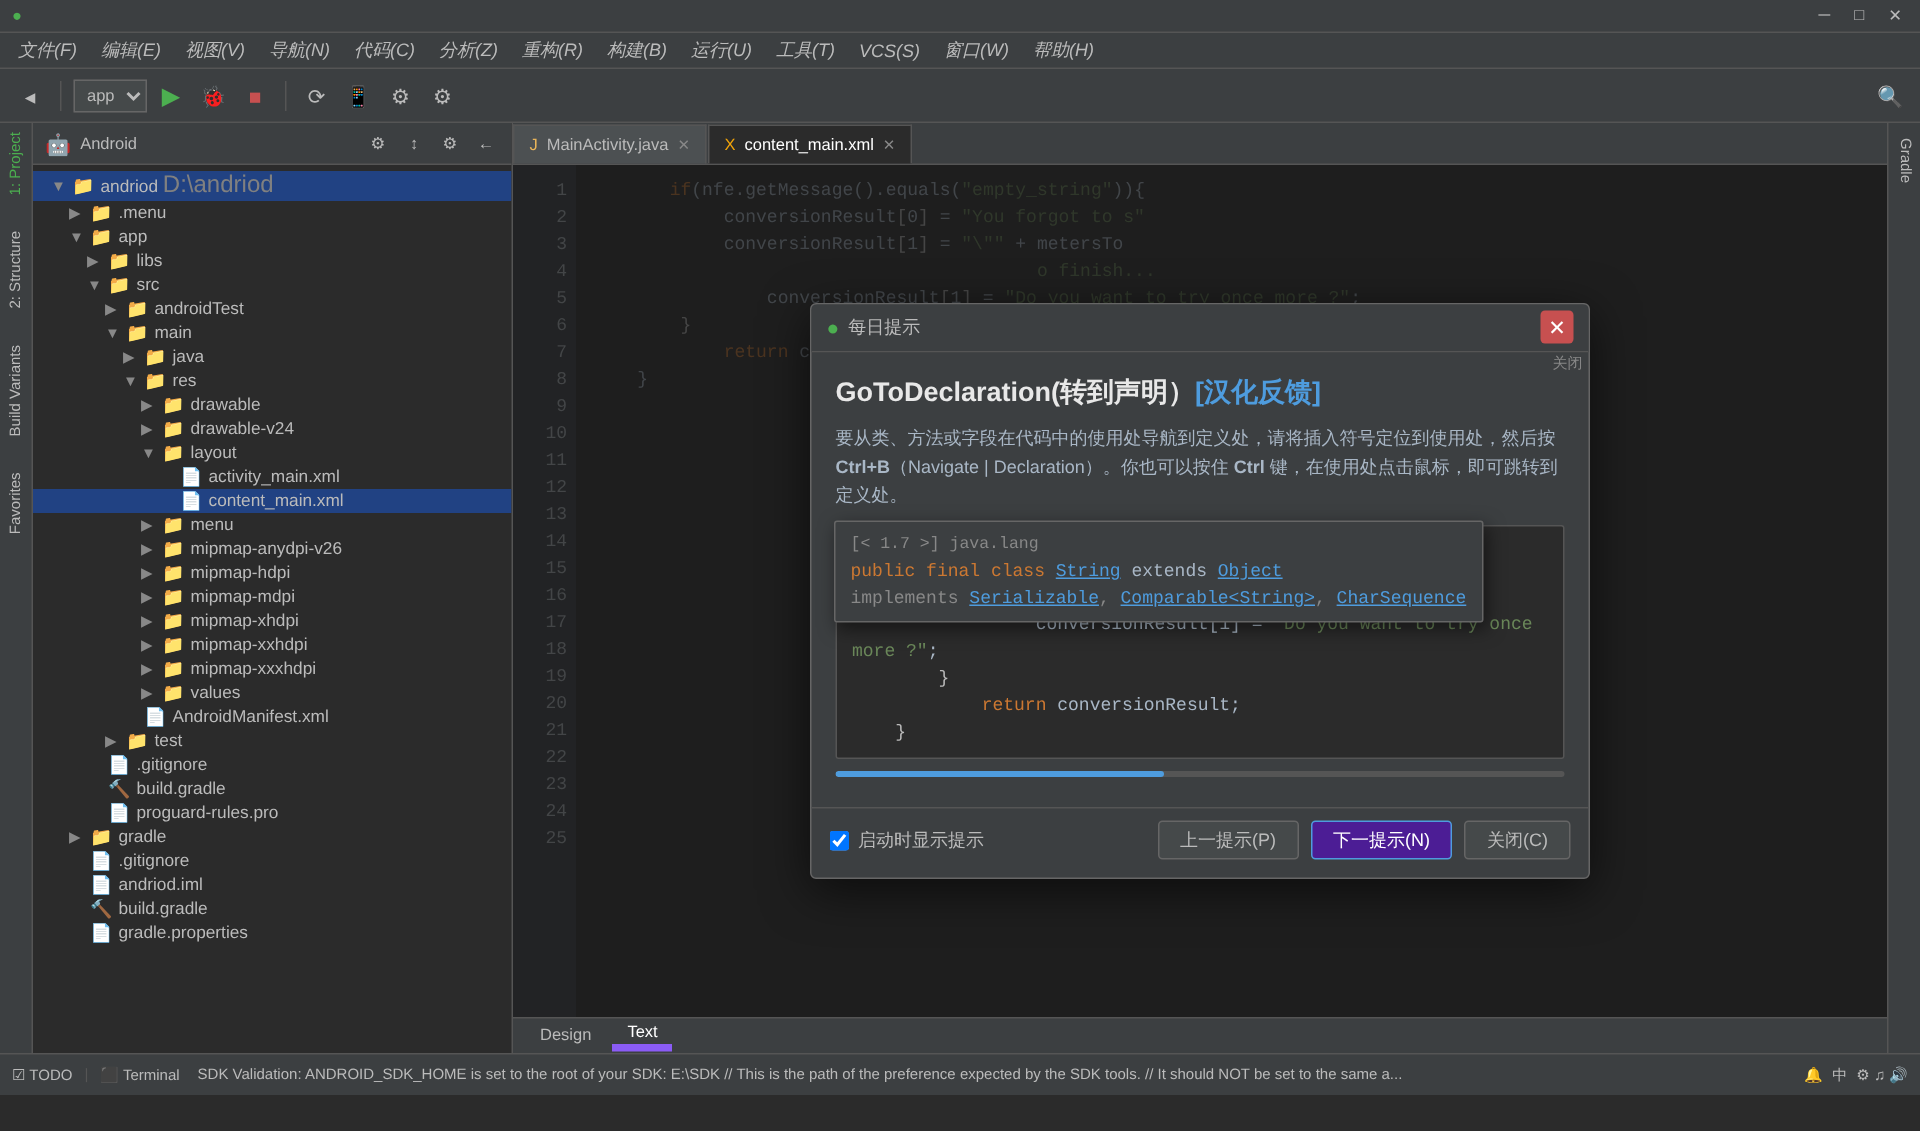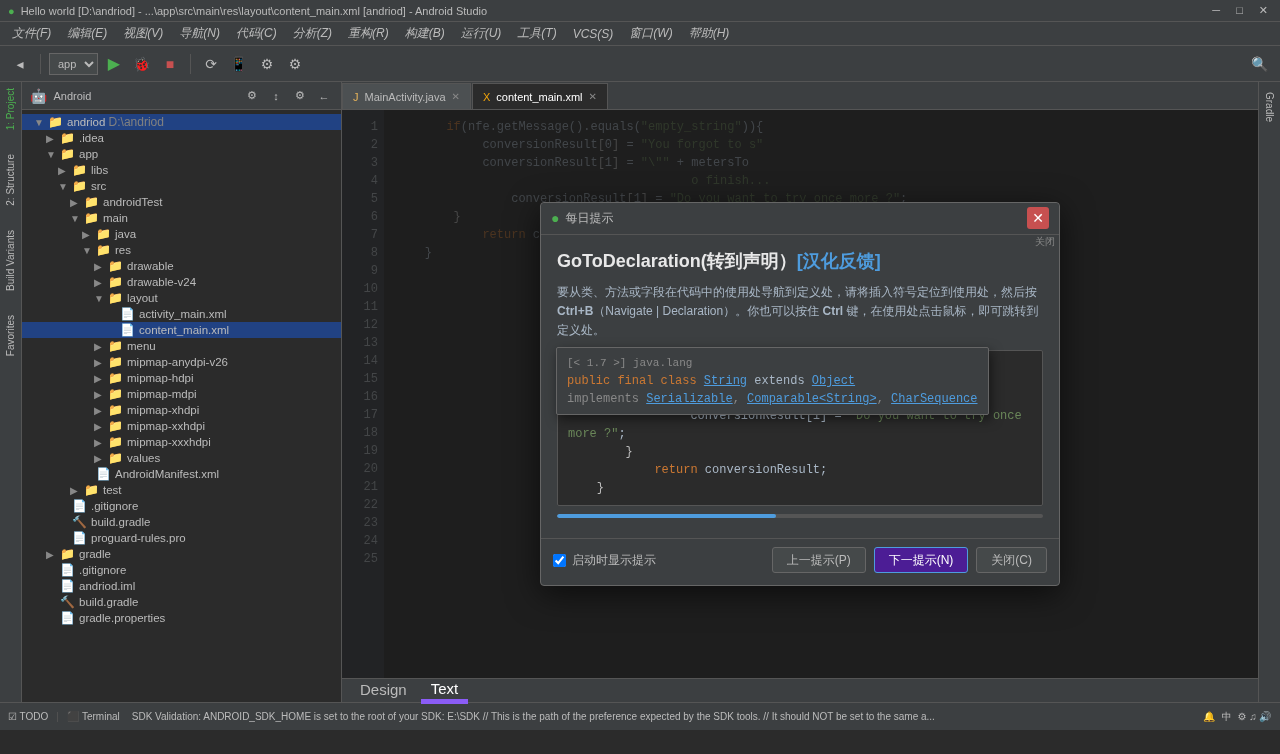--- a/index.html
+++ b/index.html
@@ -184,21 +184,21 @@
       height: 24px;
       background: #3c3f41;
       display: flex;
       align-items: center;
       border-top: 1px solid #555;
       padding: 0 8px;
       gap: 4px;
     }
     .bottom-tab {
       padding: 2px 10px;
-      font-size: 15px;
+      font-size: 11px;
       color: #bbbbbb;
       cursor: pointer;
       border-bottom: 2px solid transparent;
     }
     .bottom-tab.active {
       color: #ffffff;
       border-bottom: 5px solid #8b5cf6;
     }
 
     
@@ -399,21 +399,20 @@
       cursor: pointer;
       white-space: nowrap;
     }
     .vert-label.active { color: #4caf50; }
   </style>
 </head>
 <body>
 
 <div id="title-bar">
   <span style="color:#4caf50; margin-right:6px;">●</span>
-  <span>Hello world [D:\andriod] - ...\app\src\main\res\layout\content_main.xml [andriod] - Android Studio</span>
   <div style="margin-left:auto; display:flex; gap:8px;">
     <span style="cursor:pointer; padding:0 4px;">─</span>
     <span style="cursor:pointer; padding:0 4px;">□</span>
     <span style="cursor:pointer; padding:0 4px;">✕</span>
   </div>
 </div>
 
 <div id="menu-bar">
   <span>文件(F)</span>
   <span>编辑(E)</span>
@@ -466,29 +465,29 @@
       <button class="toolbar-btn" style="width:18px; height:18px; font-size:11px;">↕</button>
       <button class="toolbar-btn" style="width:18px; height:18px; font-size:11px;">⚙</button>
       <button class="toolbar-btn" style="width:18px; height:18px; font-size:11px;">←</button>
     </div>
     <div id="project-tree">
 
       <div class="tree-item selected">
         <span class="tree-indent"></span>
         <span class="tree-arrow">▼</span>
         <span class="tree-icon folder-icon">📁</span>
-        <span class="tree-label">andriod <span style="color:#808080; font-size:12px;">D:\andriod</span></span>
-      </div>
-
-      <div class="tree-item">
-        <span class="tree-indent"></span>
-          <span class="tree-indent"></span>
-        <span class="tree-arrow">▶</span>
-        <span class="tree-icon folder-icon">📁</span>
-        <span class="tree-label">.idea</span>
+        <span class="tree-label">andriod <span style="color:#808080; font-size:16px;">D:\andriod</span></span>
+      </div>
+
+      <div class="tree-item">
+        <span class="tree-indent"></span>
+          <span class="tree-indent"></span>
+        <span class="tree-arrow">▶</span>
+        <span class="tree-icon folder-icon">📁</span>
+        <span class="tree-label">.menu</span>
       </div>
 
       <div class="tree-item">
         <span class="tree-indent"></span>
           <span class="tree-indent"></span>
         <span class="tree-arrow">▼</span>
         <span class="tree-icon folder-icon">📁</span>
         <span class="tree-label">app</span>
       </div>
 

